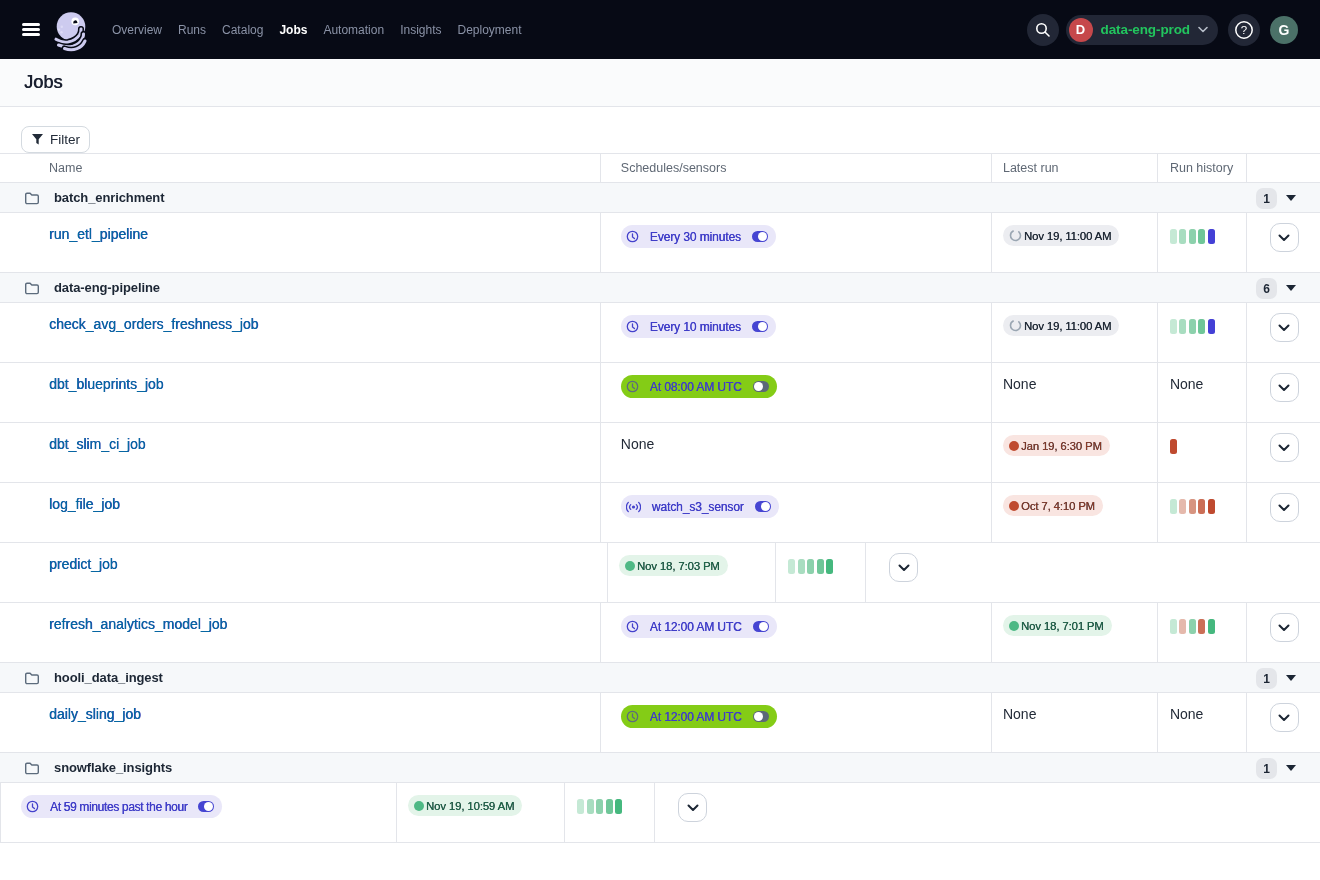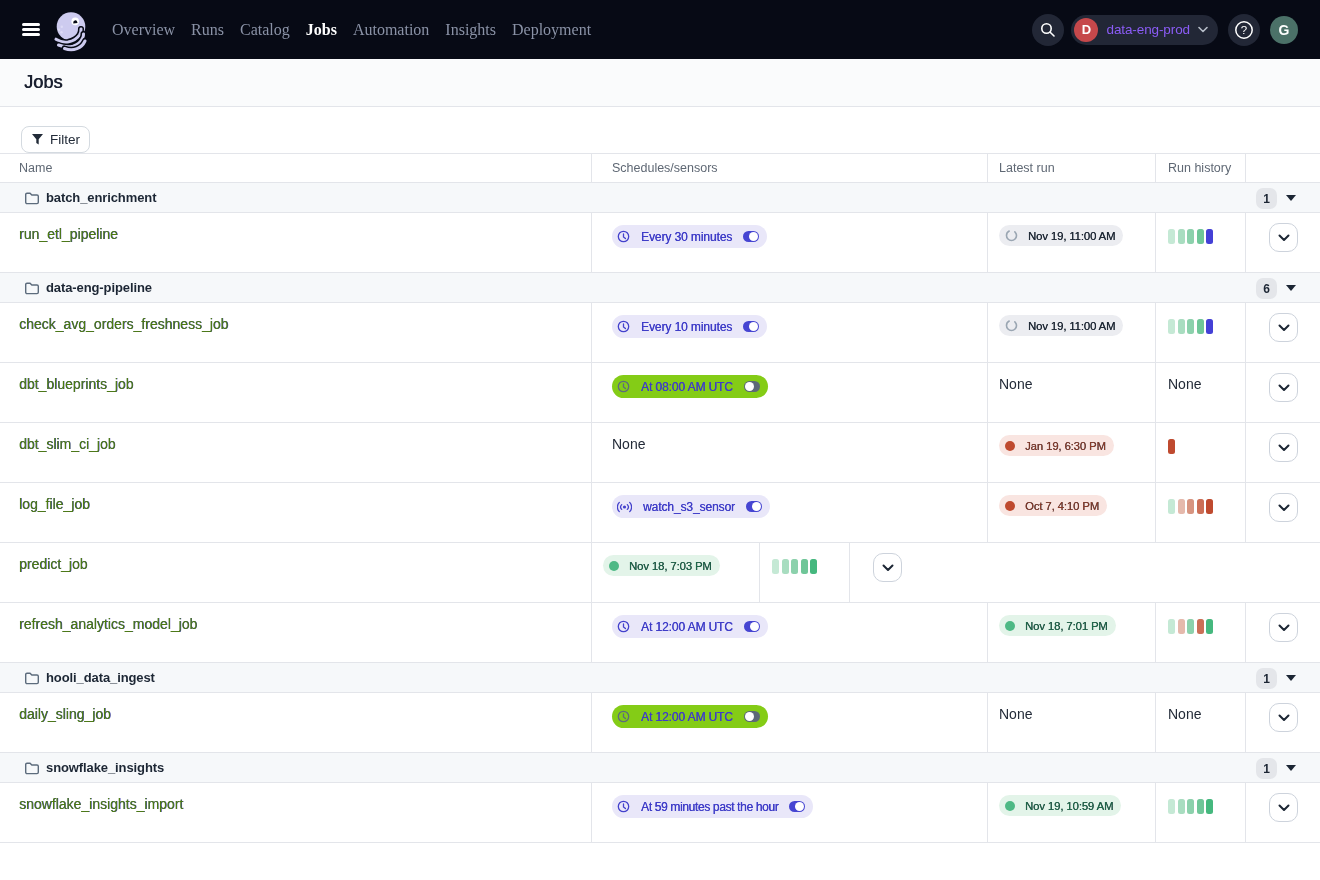--- a/index.html
+++ b/index.html
@@ -3,63 +3,63 @@
 <meta charset="utf-8">
 <style>
   * { margin:0; padding:0; box-sizing:border-box; }
   html,body { width:1320px; height:880px; background:#fff; font-family:"Liberation Sans", sans-serif; overflow:hidden; }
   
   .nav { height:59px; background:#070A15; display:flex; align-items:center; position:relative; }
   .hamburger { width:18px; margin-left:22px; cursor:pointer; }
   .hamburger div { height:2.6px; background:#fff; border-radius:2px; margin:2.6px 0; }
   .logo { margin-left:14px; width:35px; height:38px; }
   .navlinks { display:flex; align-items:center; margin-left:23px; }
-  .navlinks a { color:#8A92A6; font-size:16px; font-weight:400; text-decoration:none; margin-right:16px; letter-spacing:0;font-family:Liberation Serif, serif; }
+  .navlinks a { color:#8A92A6; font-size:12px; font-weight:400; text-decoration:none; margin-right:16px; letter-spacing:0; }
   .navlinks a.active { color:#fff; font-weight:700; }
   .navright { position:absolute; right:0; top:0; height:59px; display:flex; align-items:center; }
   .iconcirc { width:32px; height:32px; border-radius:50%; background:#222736; display:flex; align-items:center; justify-content:center; }
   .depl { height:30px; background:#222736; border-radius:15px; display:flex; align-items:center; margin-left:7px; padding:3px; padding-right:10px; }
   .depl .dcirc { width:24px; height:24px; border-radius:50%; background:#C6484B; color:#fff; font-size:13px; font-weight:700; display:flex; align-items:center; justify-content:center; }
-  .depl .dname { color:#8b5cf6; font-size:13.5px; font-weight:400; margin-left:8px; letter-spacing:-.1px; }
+  .depl .dname { color:#22c55e; font-size:13.5px; font-weight:700; margin-left:8px; letter-spacing:-.1px; }
   .depl svg { margin-left:8px; }
   .avatar { width:28px; height:28px; border-radius:50%; background:#4B7168; color:#fff; font-size:14px; font-weight:600; display:flex; align-items:center; justify-content:center; margin-left:10px; margin-right:22px; }
   
   .pagehead { height:48px; background:#FAFBFC; border-bottom:1px solid #E3E5EA; display:flex; align-items:center; padding-left:24px; }
   .pagehead h1 { font-size:18px; font-weight:400; color:#1A2030; letter-spacing:.1px; text-shadow:.6px 0 0 #1A2030; }
   .filterbar { height:46px; background:#fff; display:flex; align-items:flex-end; padding-left:21px; }
   .filterbtn { height:27px; border:1px solid #D4DAE0; border-radius:8px; background:#fff; display:inline-flex; align-items:center; padding:0 9px; gap:6px; font-size:13.5px; color:#222B38; font-weight:400; }
   
   .thead { height:30px; border-top:1px solid #E3E5EA; border-bottom:1px solid #E3E5EA; display:flex; }
   .thead .c { font-size:12.5px; color:#5F6874; display:flex; align-items:center; }
   .row { height:60px; border-bottom:1px solid #E3E5EA; display:flex; background:#fff; }
   .grp { height:30px; background:#F6F8FA; border-bottom:1px solid #E3E5EA; display:flex; align-items:center; position:relative; }
   .grp .fold { margin-left:24px; }
-  .grp .gname { font-size:13px; font-weight:700; color:#1C2634; margin-left:6px; letter-spacing:-.1px; }
+  .grp .gname { font-size:13px; font-weight:700; color:#1C2634; margin-left:14px; letter-spacing:-.1px; }
   .grp .cnt { position:absolute; left:1256px; top:5px; width:21px; height:21px; background:#E4E6EA; border-radius:7px; font-size:12px; font-weight:600; color:#1C2634; display:flex; align-items:center; justify-content:center; }
   .grp .caret { position:absolute; left:1286px; top:12px; width:0; height:0; border-left:5px solid transparent; border-right:5px solid transparent; border-top:6px solid #1C2634; }
-  .c1 { width:591px; padding-left:19px; }
+  .c1 { width:591px; padding-left:33px;margin-left:16px; }
   .c2 { width:396px; border-left:1px solid #E3E5EA; padding-left:20px; }
   .c3 { width:168px; border-left:1px solid #E3E5EA; padding-left:11px; }
   .c4 { width:90px; border-left:1px solid #E3E5EA; padding-left:12px; }
   .c5 { width:75px; border-left:1px solid #E3E5EA; position:relative; }
   .row .c1, .row .c2, .row .c3, .row .c4 { padding-top:12px; }
-  .row a.job { color:#4d7c0f; font-size:14px; text-decoration:none; display:inline-block; line-height:17px; text-shadow:.4px 0 0 #413EB8; }
+  .row a.job { color:#0369a1; font-size:14px; text-decoration:none; display:inline-block; line-height:17px; text-shadow:.4px 0 0 #413EB8; }
   .none { color:#232B38; font-size:14px; line-height:17px; }
   
   .pill { display:inline-flex; align-items:center; height:23px; border-radius:12px; padding:0 8px 0 5px; gap:11px; }
   .pill.lav { background:#E9E7F9; }
   .pill.gray { background:#84cc16; }
   .pill span { font-size:12px; color:#3F3DC8; letter-spacing:-.1px; text-shadow:.3px 0 0 #3F3DC8; }
   .toggle { width:16px; height:11px; border-radius:6px; position:relative; }
   .toggle.on { background:#4645D2; }
   .toggle.off { background:#5C6878; }
   .toggle i { position:absolute; top:1px; width:9px; height:9px; border-radius:50%; background:#fff; }
   .toggle.on i { right:1px; }
   .toggle.off i { left:1px; }
-  .lpill { display:inline-flex; align-items:center; height:21px; border-radius:11px; padding:0 8px 0 6px; gap:10px; }
+  .lpill { display:inline-flex; align-items:center; height:21px; border-radius:11px; padding:0 8px 0 6px; gap:2px; }
   .lpill span { font-size:11.3px; color:#1E2835; letter-spacing:-.1px; text-shadow:.25px 0 0 #1E2835; }
   .lpill.g { background:#ECEDF1; }
   .lpill.green { background:#E3F4E9; }
   .lpill.green span { color:#1E6A4A; }
   .lpill.red { background:#F9E5E1; }
   .lpill.red span { color:#8C3B29; }
   .dot { width:10px; height:10px; border-radius:50%; }
   .dot.green { background:#4EB985; }
   .dot.red { background:#BF4A2F; }
   
@@ -395,21 +395,20 @@
 </div>
 <div class="grp">
     <svg class="fold" width="16" height="14" viewBox="0 0 16 14">
       <path d="M1.7 3.2 v8.1 a1.3 1.3 0 0 0 1.3 1.3 h10 a1.3 1.3 0 0 0 1.3 -1.3 v-6 a1.3 1.3 0 0 0 -1.3 -1.3 h-5.2 l-1.7 -1.8 h-3.1 a1.3 1.3 0 0 0 -1.3 1.3 z" stroke="#5C6B7C" stroke-width="1.4" fill="none" stroke-linejoin="round"></path>
     </svg>
     <span class="gname">snowflake_insights</span>
     <span class="cnt">1</span>
     <span class="caret"></span>
   </div>
 <div class="row">
-  <div class="c1"><a class="job">snowflake_insights_import</a></div>
   <div class="c2"><span class="pill lav">
         <svg width="13" height="13" viewBox="0 0 14 14">
           <circle cx="7" cy="7" r="5.6" stroke="#4442CC" stroke-width="1.4" fill="none"></circle>
           <path d="M7 4.2 V7.4 L9.1 9.2" stroke="#4442CC" stroke-width="1.4" fill="none" stroke-linecap="round"></path>
         </svg>
         <span style="letter-spacing:-.35px">At 59 minutes past the hour</span>
         <span class="toggle on">
           <i></i>
         </span>
       </span></div>

